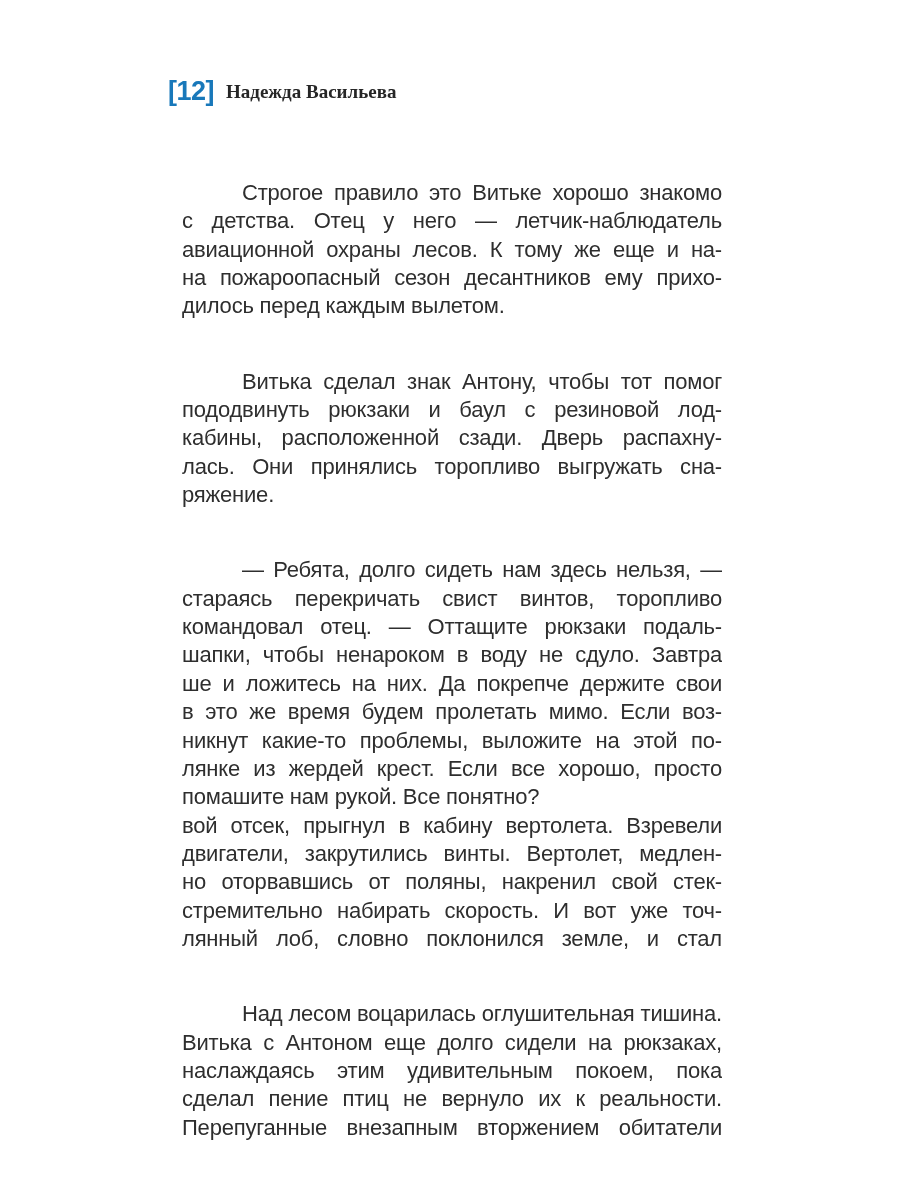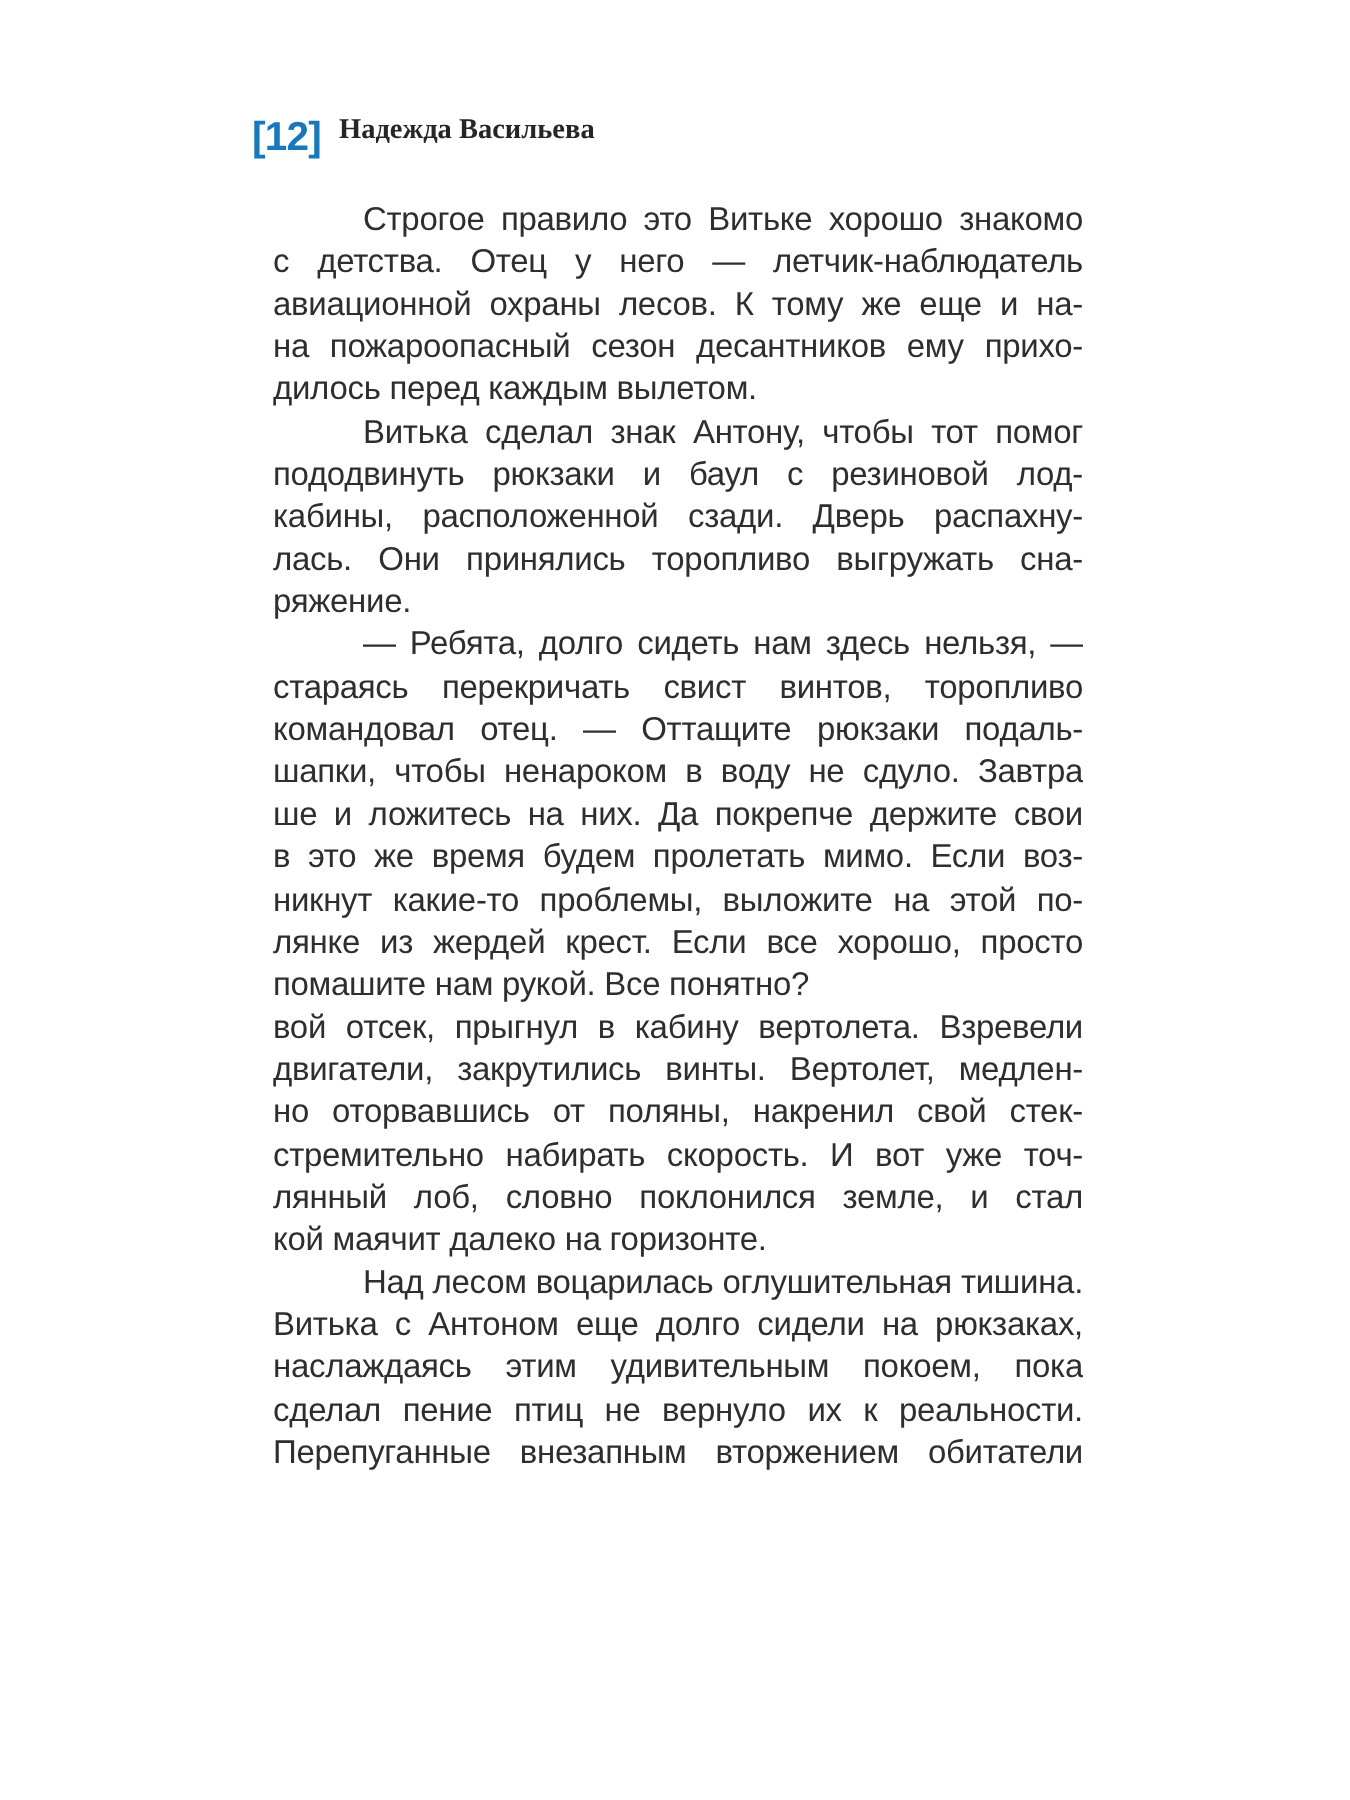--- a/index.html
+++ b/index.html
@@ -19,21 +19,21 @@
     width: 900px;
     height: 1200px;
     background: var(--bg);
     overflow: hidden;
   }
   .page-header {
     position: absolute;
     left: 168px;
     top: 76px;
     display: flex;
-    align-items: flex-start;
+    align-items: center;
     gap: 12px;
     white-space: nowrap;
   }
   .page-number {
     color: var(--accent-blue);
     font-family: "Liberation Sans", sans-serif;
     font-weight: bold;
     font-size: 27px;
     letter-spacing: -0.5px;
   }
@@ -54,20 +54,21 @@
     letter-spacing: -0.2px;
   }
   .line {
     text-align: justify;
     text-align-last: justify;
     height: 28.35px;
     overflow: hidden;
   }
   .line.first {
     padding-left: 60px;
+    margin-top: 47px;
   }
   .line.para-end {
     text-align-last: left;
   }
 </style>
 </head>
 <body>
 
 <div class="page">
   <header class="page-header">
@@ -93,20 +94,19 @@
       <div class="line">ше и ложитесь на них. Да покрепче держите свои</div>
       <div class="line">в это же время будем пролетать мимо. Если воз-</div>
       <div class="line">никнут какие-то проблемы, выложите на этой по-</div>
       <div class="line">лянке из жердей крест. Если все хорошо, просто</div>
       <div class="line para-end">помашите нам рукой. Все понятно?</div>
       <div class="line">вой отсек, прыгнул в кабину вертолета. Взревели</div>
       <div class="line">двигатели, закрутились винты. Вертолет, медлен-</div>
       <div class="line">но оторвавшись от поляны, накренил свой стек-</div>
       <div class="line">стремительно набирать скорость. И вот уже точ-</div>
       <div class="line">лянный лоб, словно поклонился земле, и стал</div>
-      <div class="line para-end">кой маячит далеко на горизонте.</div>
       <div class="line first">Над лесом воцарилась оглушительная тишина.</div>
       <div class="line">Витька с Антоном еще долго сидели на рюкзаках,</div>
       <div class="line">наслаждаясь этим удивительным покоем, пока</div>
       <div class="line">сделал пение птиц не вернуло их к реальности.</div>
       <div class="line">Перепуганные внезапным вторжением обитатели</div>
     </main>
 </div>
 
 </body></html>

